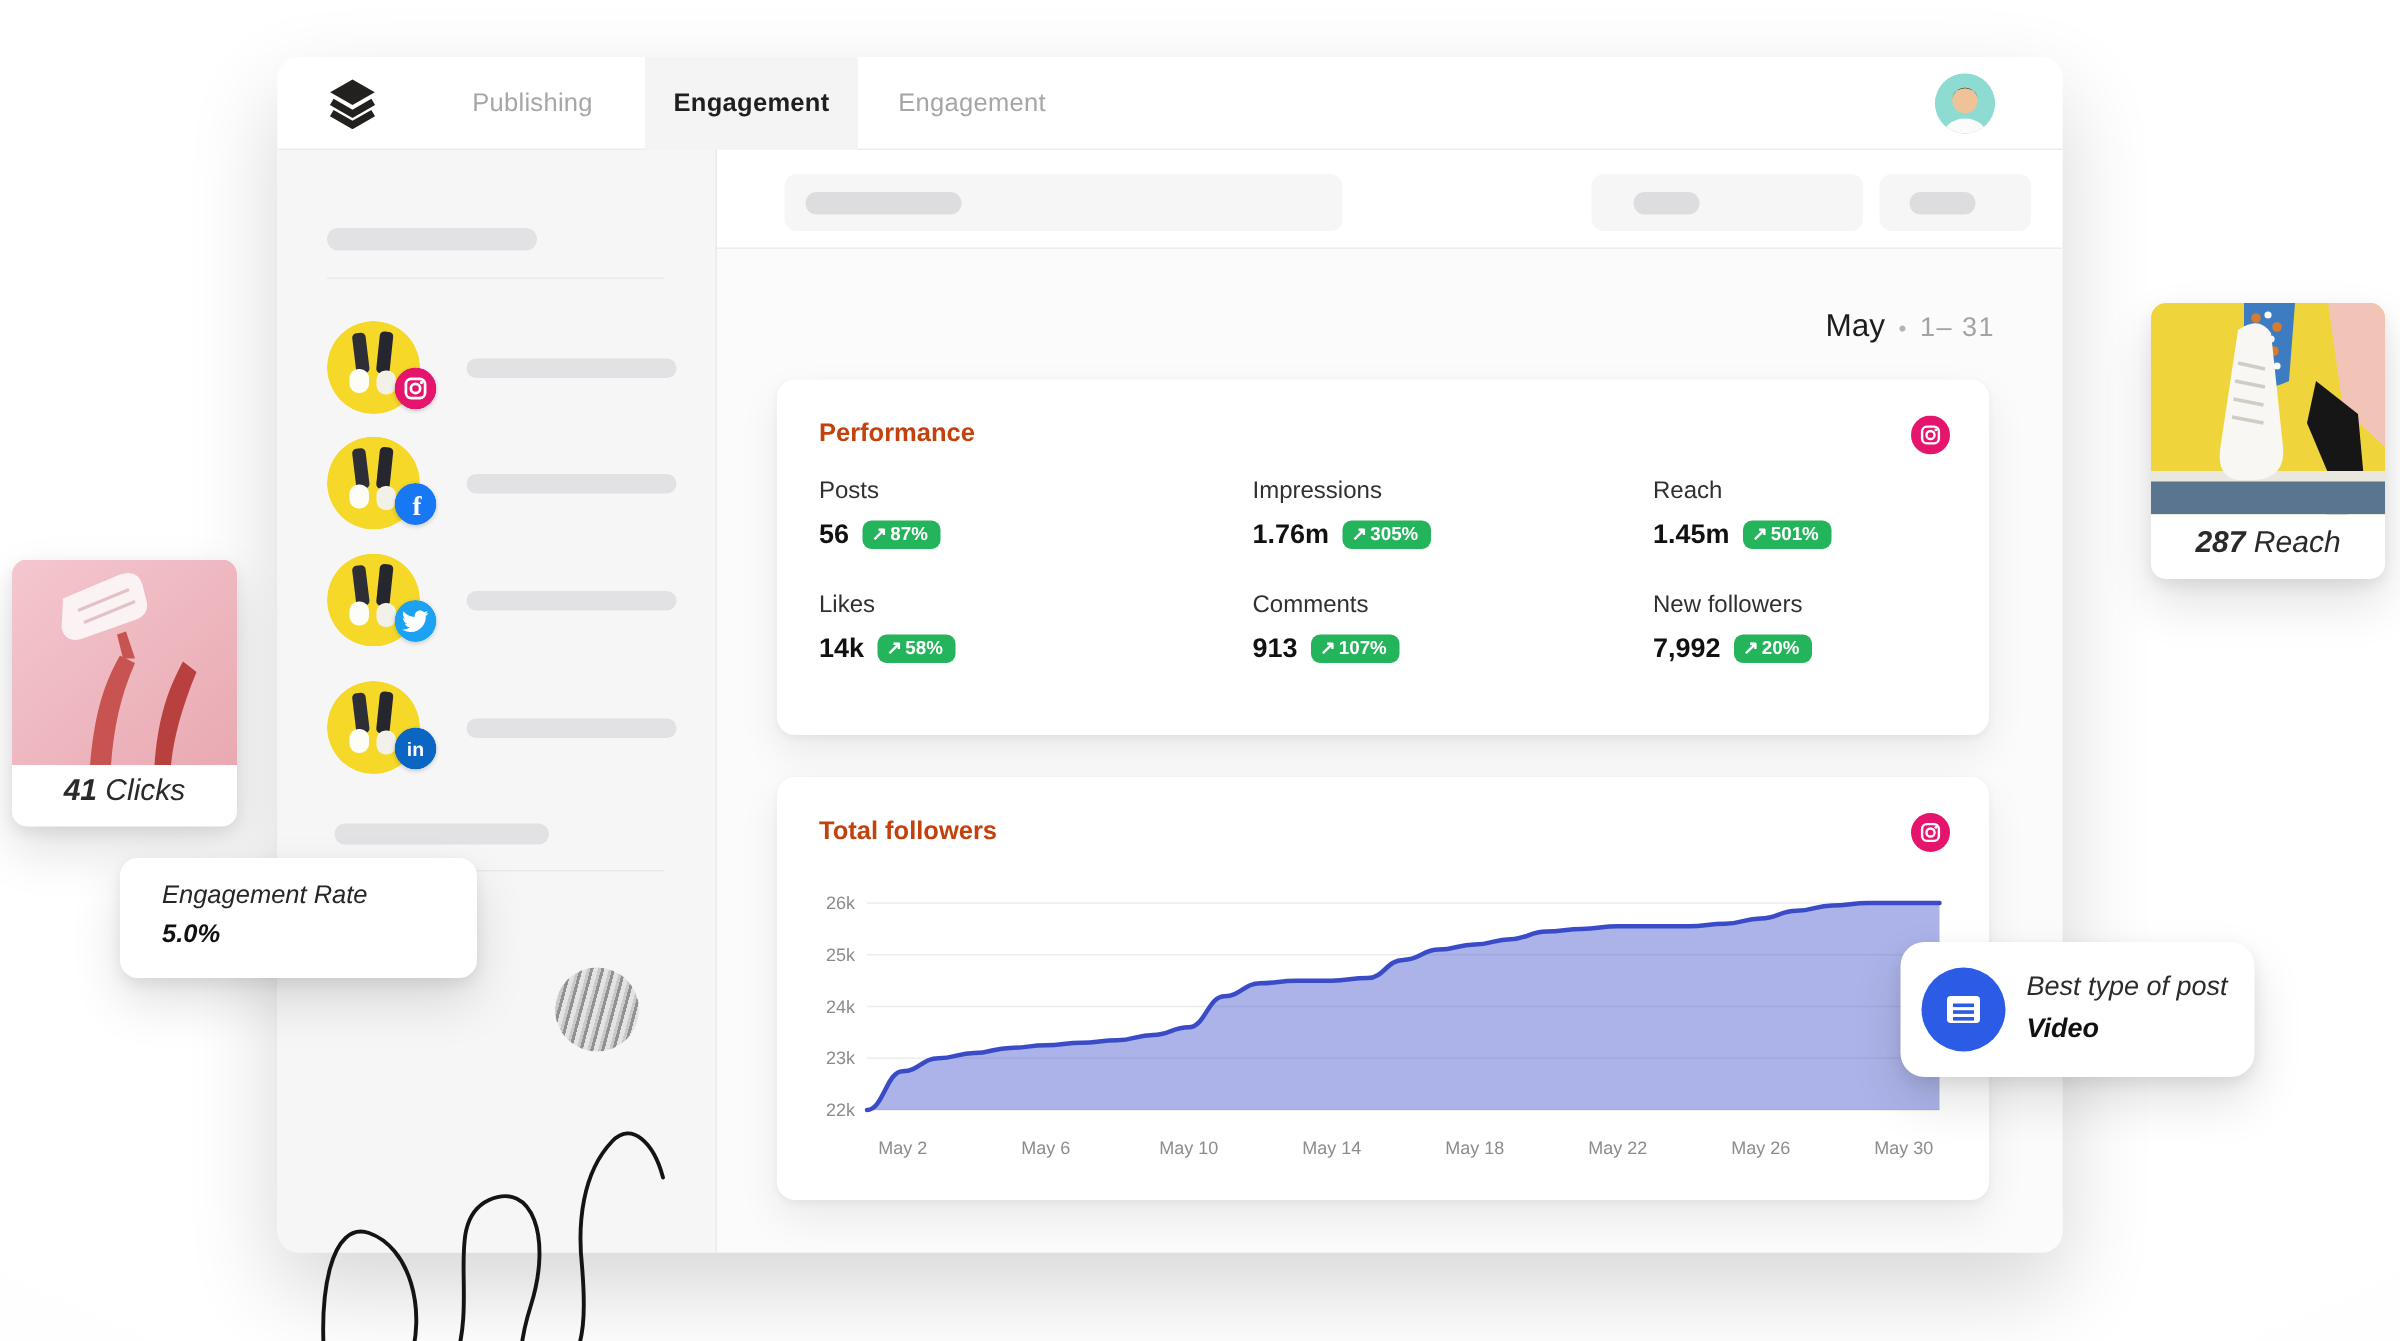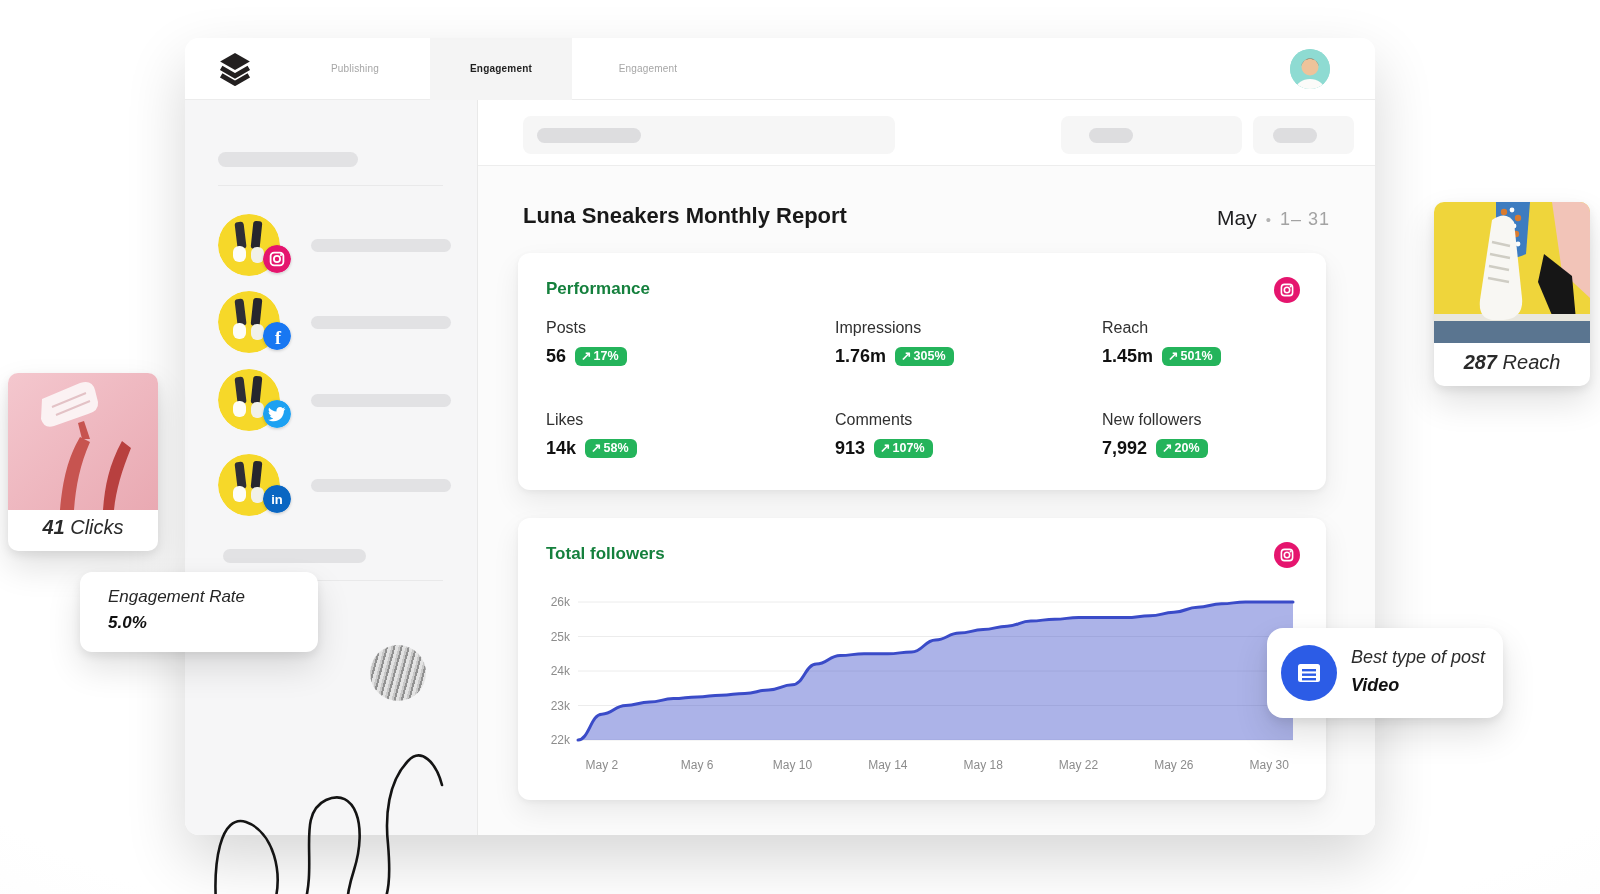--- a/index.html
+++ b/index.html
@@ -11,21 +11,21 @@
   
   .window { position:absolute; left:185px; top:38px; width:1190px; height:797px;
             background:#fff; border-radius:14px; box-shadow:0 25px 60px rgba(0,0,0,.16);
             overflow:hidden; }
 
   
   .header { position:absolute; left:0; top:0; width:1190px; height:62px; background:#fff;
             border-bottom:1px solid #ececec; }
   .logo { position:absolute; left:33px; top:14px; width:34px; height:34px; }
   .tab { position:absolute; top:0; height:62px; line-height:62px; text-align:center;
-         font-size:10px; color:#a6a6a6; letter-spacing:.2px; cursor:pointer; }
+         font-size:17px; color:#a6a6a6; letter-spacing:.2px; cursor:pointer; }
   .tab.active { background:#f4f4f4; color:#1f1f1f; font-weight:700; }
   .tab-publishing { left:95px; width:150px; }
   .tab-analytics { left:245px; width:142px; }
   .tab-engagement { left:387px; width:152px; }
   .avatar { position:absolute; left:1105px; top:11px; width:40px; height:40px;
             border-radius:50%; overflow:hidden; background:#8edbd2; }
 
   
   .sidebar { position:absolute; left:0; top:62px; width:293px; height:735px;
              background:#f6f6f7; border-right:1px solid #e9e9e9; }
@@ -48,25 +48,25 @@
   .report-title { position:absolute; left:338px; top:165px; font-size:22px; font-weight:700; color:#191919; }
   .period { position:absolute; right:45px; top:168px; display:flex; align-items:baseline; gap:9px; }
   .period-month { font-size:21px; font-weight:400; color:#1d1d1f; }
   .period-sep { font-size:15px; color:#b3b3b3; }
   .period-range { font-size:18px; color:#a3a3a3; letter-spacing:1px; }
 
   .card { position:absolute; background:#fff; border-radius:12px;
           box-shadow:0 2px 6px rgba(0,0,0,.05), 0 12px 28px rgba(0,0,0,.07); }
   .perf-card { left:333px; top:215px; width:808px; height:237px; }
   .foll-card { left:333px; top:480px; width:808px; height:282px; }
-  .card-title { position:absolute; left:28px; top:26px; font-size:17px; font-weight:700; color:#15803d; }
+  .card-title { position:absolute; left:28px; top:26px; font-size:17px; font-weight:700; color:#c2410c; }
   .card-net { position:absolute; right:26px; top:24px; width:26px; height:26px; }
 
   .stats-grid { position:absolute; left:28px; right:28px; top:66px; display:grid;
-                grid-template-columns:289px 267px 1fr; row-gap:44px; }
+                grid-template-columns:289px 267px 1fr; row-gap:28px; }
   .stat-label { font-size:16px; color:#303030; margin-bottom:9px; }
   .stat-row { display:flex; align-items:center; gap:9px; }
   .stat-value { font-size:18px; font-weight:700; color:#111; }
   .badge { display:inline-flex; align-items:center; gap:2px; background:#24b45b; color:#fff;
            font-size:12.5px; font-weight:700; border-radius:6px; padding:3px 8px 3px 6px; line-height:1; }
 
   .chart-area { position:absolute; left:0; top:0; width:808px; height:282px; }
 
   
   .float-card { position:absolute; background:#fff; border-radius:10px;
@@ -196,21 +196,20 @@
 
     <div class="main-bg"></div>
     <div class="toolbar"></div>
     <div class="tb-box" style="left:338px;width:372px"></div>
     <div class="tb-pill" style="left:352px;width:104px"></div>
     <div class="tb-box" style="left:876px;width:181px"></div>
     <div class="tb-pill" style="left:904px;width:44px"></div>
     <div class="tb-box" style="left:1068px;width:101px"></div>
     <div class="tb-pill" style="left:1088px;width:44px"></div>
 
-    <div class="report-title">Luna Sneakers Monthly Report</div>
     <div class="period">
       <span class="period-month">May</span>
       <span class="period-sep">•</span>
       <span class="period-range">1– 31</span>
     </div>
 
     <div class="card perf-card">
       <div class="card-title">Performance</div>
       <svg class="card-net" viewBox="0 0 26 26">
         <circle cx="13" cy="13" r="13" fill="#e5156e"></circle>
@@ -218,21 +217,21 @@
         <circle cx="13" cy="13" r="2.7" fill="none" stroke="#fff" stroke-width="1.6"></circle>
         <circle cx="16.6" cy="9.5" r="1" fill="#fff"></circle>
         </svg>
       <div class="stats-grid">
         <div>
           <div class="stat-label">Posts</div>
           <div class="stat-row">
               <span class="stat-value">56</span>
             <span class="badge">
                 <span>↗</span>
-                <span>17%</span>
+                <span>87%</span>
               </span>
             </div>
         </div>
         <div>
           <div class="stat-label">Impressions</div>
           <div class="stat-row">
               <span class="stat-value">1.76m</span>
             <span class="badge">
                 <span>↗</span>
                 <span>305%</span>

